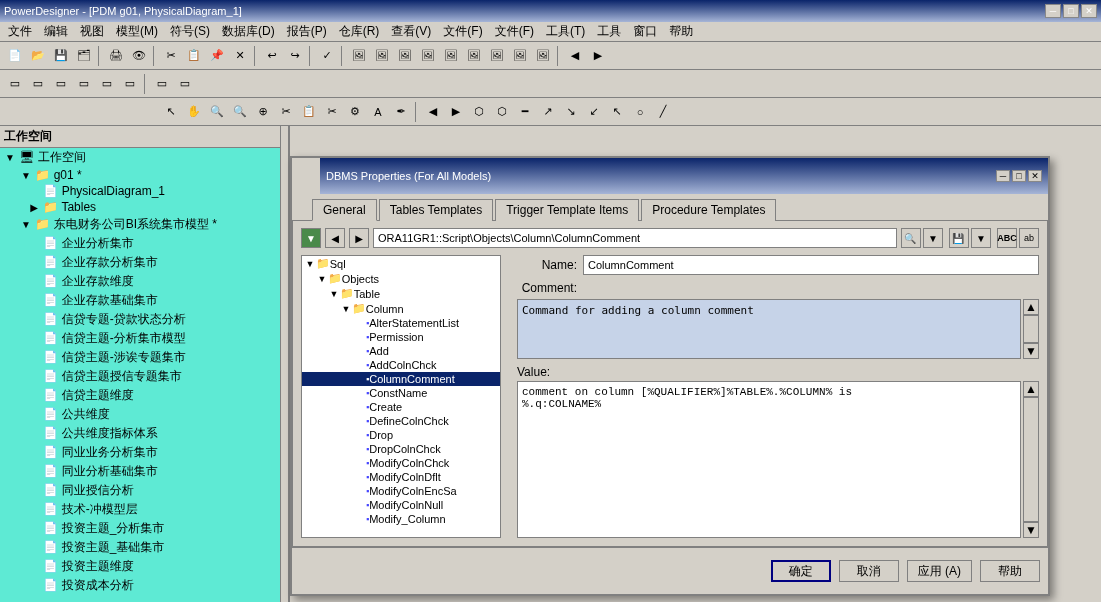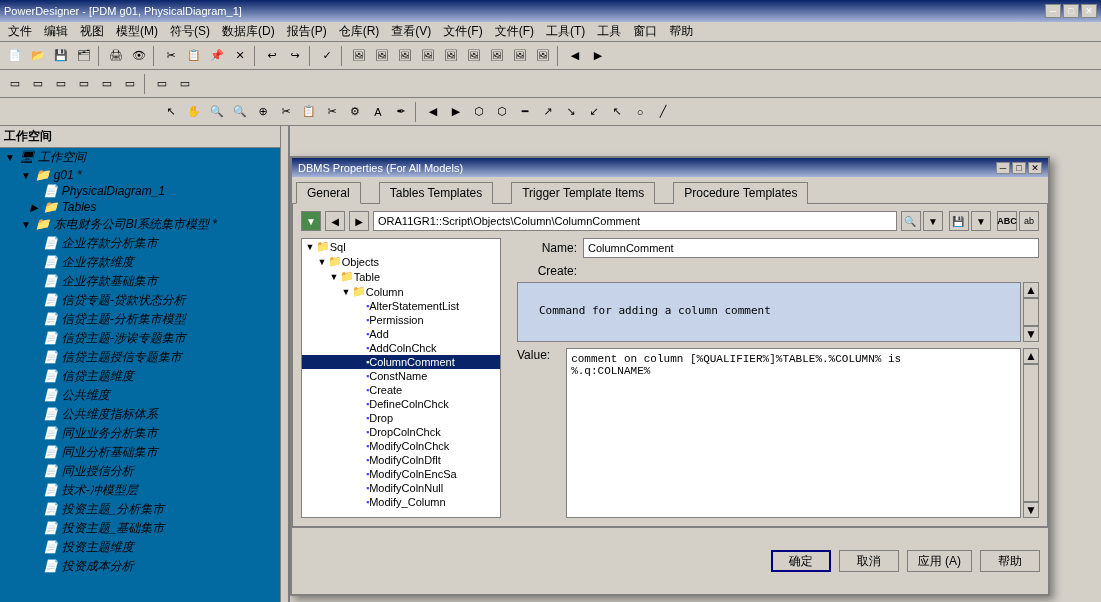--- a/index.html
+++ b/index.html
@@ -81,21 +81,21 @@
 
     
     .main-layout {
       display: flex;
       height: calc(602px - 22px - 20px - 28px - 28px - 28px);
     }
 
     
     .left-panel {
       width: 290px;
-      background: #0369a1;
+      background: #5eead4;
       border-right: 2px solid #808080;
       overflow-y: auto;
       position: relative;
     }
     .left-panel-header {
       background: #d4d0c8;
       padding: 2px 4px;
       font-weight: bold;
       border-bottom: 1px solid #808080;
       display: flex;
@@ -123,44 +123,45 @@
       background: #d4d0c8;
       border: 2px solid #808080;
       box-shadow: 4px 4px 8px rgba(0,0,0,0.4);
       z-index: 100;
       display: flex;
       flex-direction: column;
     }
     .dialog-title {
       background: linear-gradient(to bottom, #0a246a, #a6b5d7);
       color: white;
-      height: 19px;
+      height: 36px;
       display: flex;
       align-items: center;
       padding: 0 6px;
       font-size: 11px;
+      margin-left: 28px;
     }
     .dialog-title-text { flex: 1; }
     .dialog-title-buttons { display: flex; gap: 2px; }
     .dialog-title-btn {
       width: 14px; height: 12px;
       background: #d4d0c8;
       border: 1px solid #888;
       font-size: 9px;
       display: flex; align-items: center; justify-content: center;
       cursor: pointer;
       color: black;
     }
 
     
     .tabs-bar {
       display: flex;
-      padding: 4px 4px 0;
-      background: #d4d0c8;
-      gap: 18px;
+      padding: 4px 20px 0;
+      background: #d4d0c8;
+      gap: 2px;
     }
     .tab {
       padding: 3px 10px;
       background: #d4d0c8;
       border: 1px solid #808080;
       border-bottom: none;
       cursor: pointer;
       font-size: 12px;
       position: relative;
       top: 1px;
@@ -282,33 +283,33 @@
     }
     .textarea-wrapper {
       display: flex;
       gap: 2px;
     }
     .field-textarea {
       flex: 1;
       height: 70px;
       border: 1px solid #808080;
       background: white;
-      padding: 21px;
+      padding: 4px;
       font-size: 11px;
       resize: none;
       font-family: 'SimSun', monospace;
     }
     .field-textarea.highlighted {
       background: #c6d3e8;
     }
 
     .value-section {
       display: flex;
-      flex-direction: row;
-      gap: 16px;
+      flex-direction: column;
+      gap: 2px;
       flex: 1;
     }
     .value-label { font-size: 12px; }
     .value-wrapper {
       display: flex;
       gap: 2px;
       flex: 1;
     }
     .value-textarea {
       flex: 1;
@@ -318,21 +319,21 @@
       font-size: 11px;
       resize: none;
       font-family: 'Courier New', monospace;
       min-height: 100px;
     }
 
     
     .dialog-footer {
       display: flex;
       justify-content: flex-end;
-      padding: 22px 8px;
+      padding: 12px 8px;
       gap: 8px;
       background: #d4d0c8;
       border-top: 1px solid #808080;
     }
     .dlg-btn {
       min-width: 60px;
       height: 22px;
       background: #d4d0c8;
       border: 1px solid #808080;
       cursor: pointer;
@@ -347,21 +348,20 @@
     }
 
     
     ::-webkit-scrollbar { width: 14px; height: 14px; }
     ::-webkit-scrollbar-track { background: #d4d0c8; }
     ::-webkit-scrollbar-thumb { background: #a0a0a0; border: 1px solid #808080; }
     .tree-scroll-container {
       overflow-y: auto;
       overflow-x: hidden;
       height: calc(100% - 24px);
-      font-style: italic;
     }
   </style>
 </head>
 <body>
 
 <div class="title-bar">
   <span class="title-bar-text">PowerDesigner - [PDM g01, PhysicalDiagram_1]</span>
   <div class="title-bar-buttons">
     <div class="title-btn">─</div>
     <div class="title-btn">□</div>
@@ -480,20 +480,24 @@
       <div class="tree-item indent3">
         <span class="tree-toggle">▶</span>
         <span>📁</span> Tables
       </div>
       <div class="tree-item indent2">
         <span class="tree-toggle">▼</span>
         <span>📁</span> 东电财务公司BI系统集市模型 *
       </div>
       <div class="tree-item indent3">
         <span class="tree-toggle">&nbsp;</span>
+        <span>📄</span> 企业分析集市
+      </div>
+      <div class="tree-item indent3">
+        <span class="tree-toggle">&nbsp;</span>
         <span>📄</span> 企业存款分析集市
       </div>
       <div class="tree-item indent3">
         <span class="tree-toggle">&nbsp;</span>
         <span>📄</span> 企业存款维度
       </div>
       <div class="tree-item indent3">
         <span class="tree-toggle">&nbsp;</span>
         <span>📄</span> 企业存款基础集市
       </div>
@@ -702,21 +706,21 @@
         </div>
 
         <div class="right-panel">
 
           <div class="field-row">
             <div class="field-label">Name:</div>
             <input class="field-input" type="text" value="ColumnComment" style="">
           </div>
 
           <div class="textarea-row">
-            <div class="field-label" style="margin-bottom: 2px;">Create:</div>
+            <div class="field-label" style="margin-bottom: 2px;">Comment:</div>
             <div class="textarea-wrapper">
               <textarea class="field-textarea highlighted" style="height: 60px; background: rgb(198, 211, 232);">Command for adding a column comment</textarea>
               <div style="display: flex; flex-direction: column; width: 16px;">
                 <div style="width: 16px; height: 16px; background: #d4d0c8; border: 1px solid #808080; display: flex; align-items: center; justify-content: center; cursor: pointer;">▲</div>
                 <div style="flex: 1; background: #d4d0c8; border: 1px solid #808080;"></div>
                 <div style="width: 16px; height: 16px; background: #d4d0c8; border: 1px solid #808080; display: flex; align-items: center; justify-content: center; cursor: pointer;">▼</div>
               </div>
             </div>
           </div>
 

